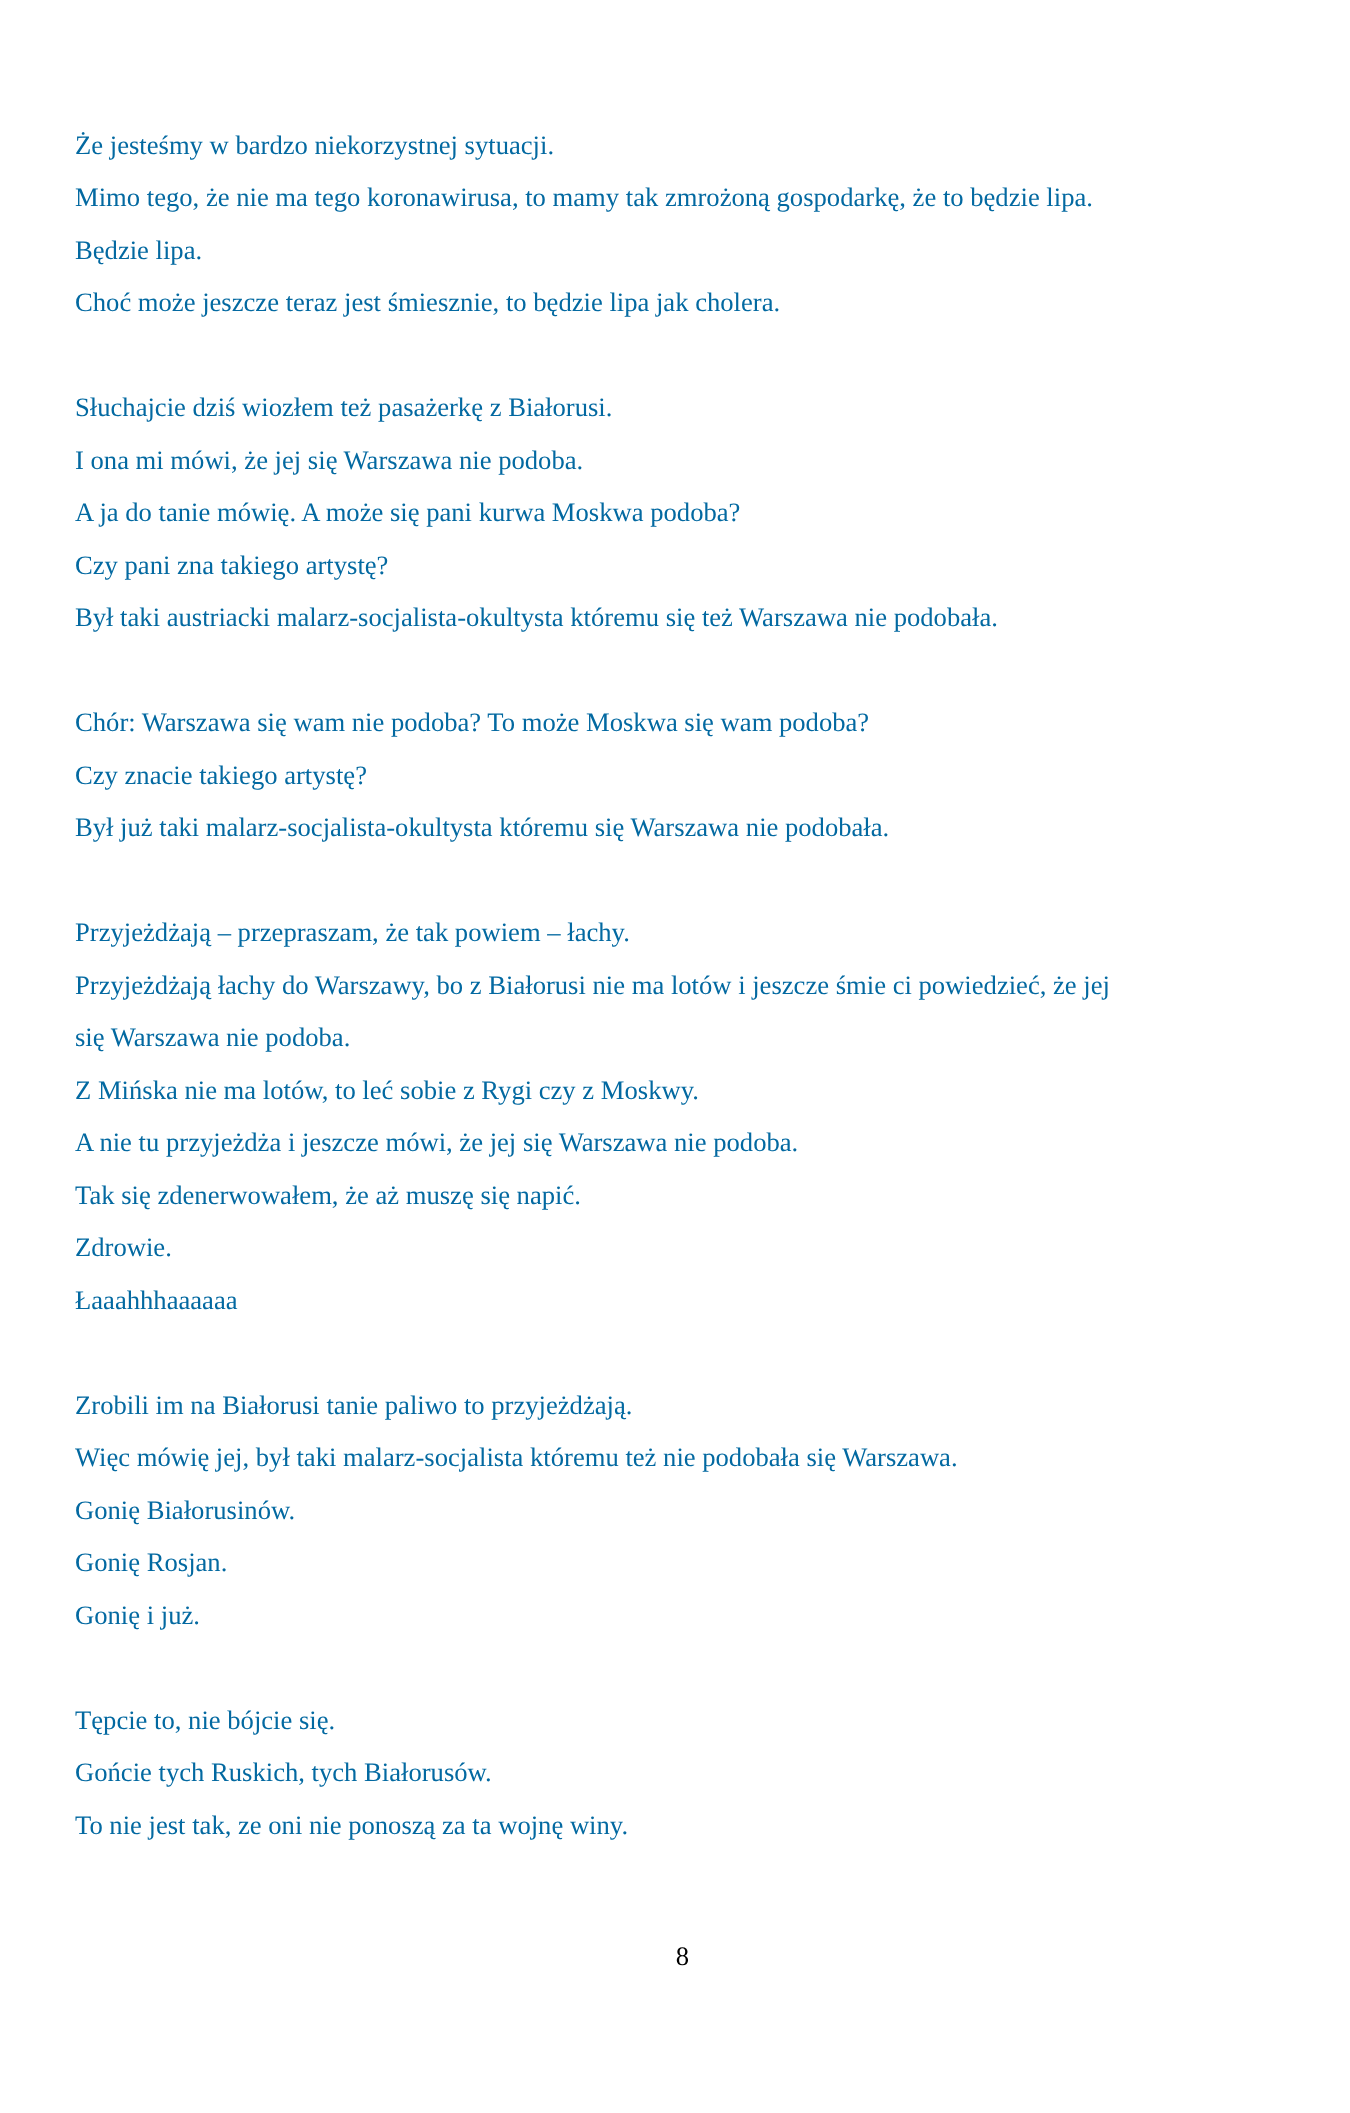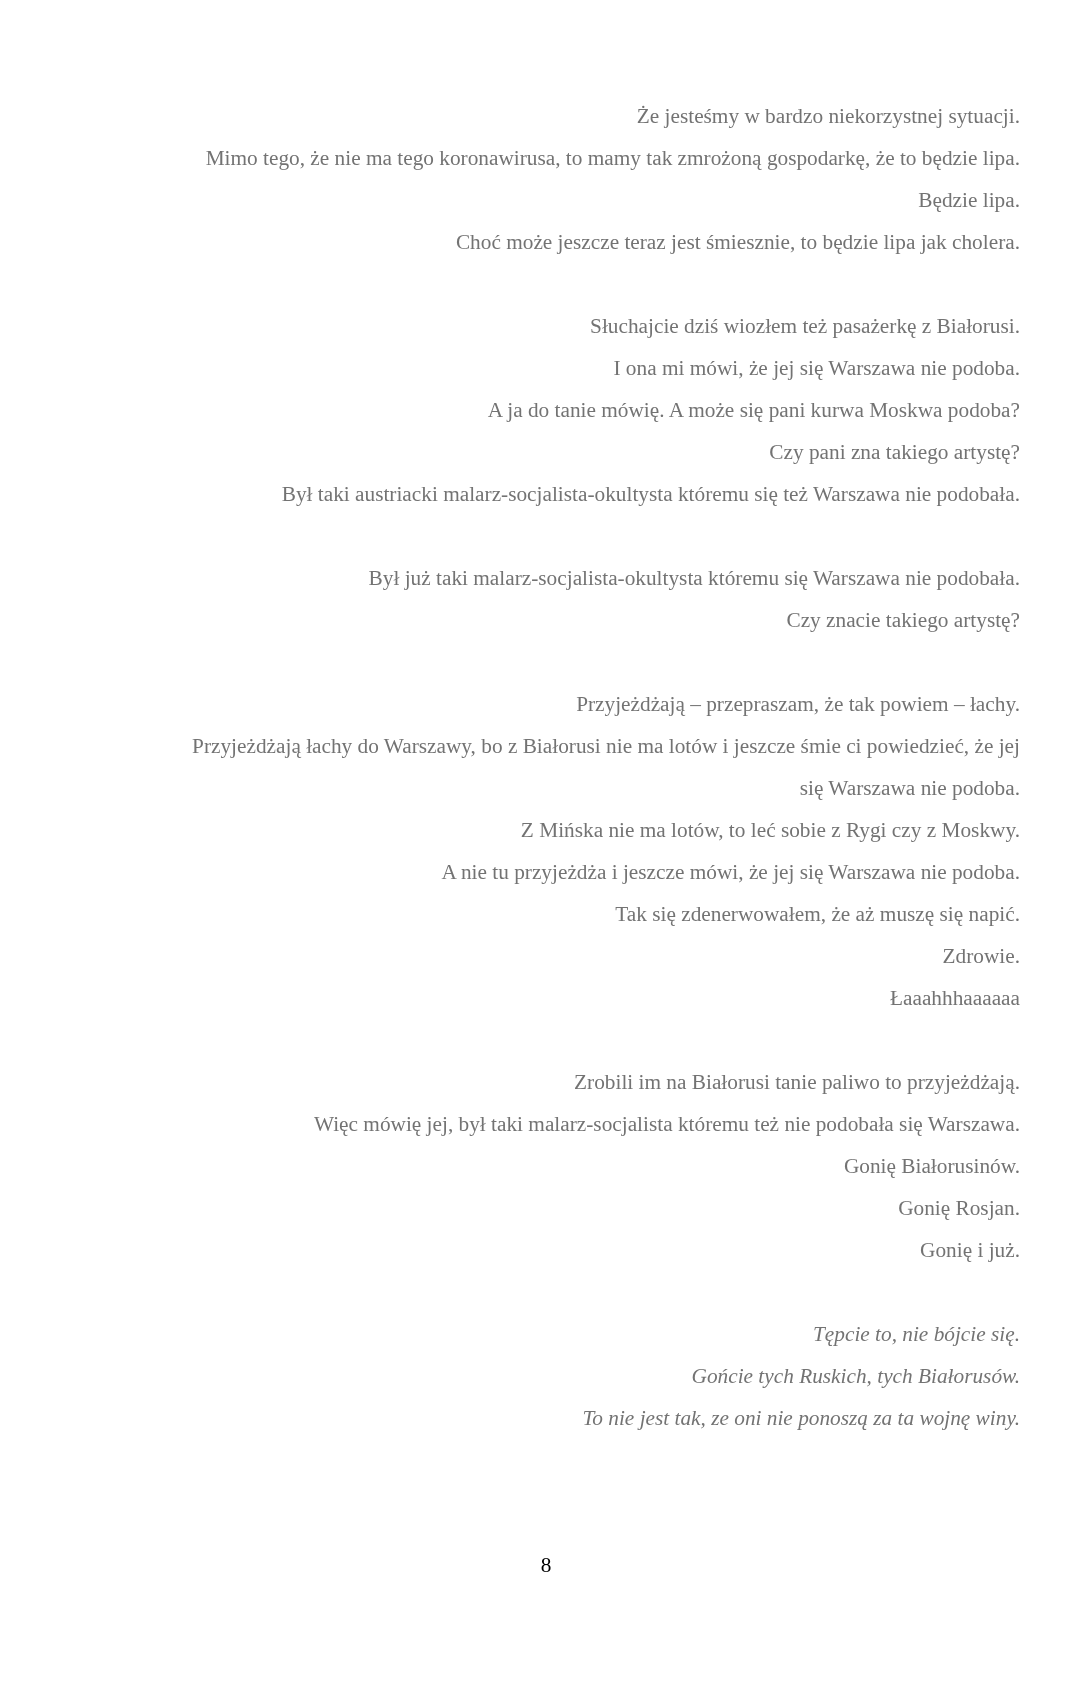--- a/index.html
+++ b/index.html
@@ -23,28 +23,26 @@
     height: 1690px;
     background: #ffffff;
     box-sizing: border-box;
     padding: 95px 60px 0 60px;
   }
   .block {
     margin: 0 0 42px 0;
   }
   .block:last-child {
     margin-bottom: 0;
-    font-style: italic;
   }
   .line {
     font-size: 21.3px;
     line-height: 42px;
     white-space: pre;
-    color: #737373;
-    text-align: right;
+    color: #0369a1;
   }
   .page-footer {
     position: absolute;
     top: 1544px;
     left: 0;
     width: 1080px;
     text-align: center;
   }
   .page-number {
     display: inline-block;
@@ -66,22 +64,23 @@
         <div class="line">Choć może jeszcze teraz jest śmiesznie, to będzie lipa jak cholera.</div>
       </div>
       <div class="block">
         <div class="line">Słuchajcie dziś wiozłem też pasażerkę z Białorusi.</div>
         <div class="line">I ona mi mówi, że jej się Warszawa nie podoba.</div>
         <div class="line">A ja do tanie mówię. A może się pani kurwa Moskwa podoba?</div>
         <div class="line">Czy pani zna takiego artystę?</div>
         <div class="line">Był taki austriacki malarz-socjalista-okultysta któremu się też Warszawa nie podobała.</div>
       </div>
       <div class="block">
+        <div class="line">Chór: Warszawa się wam nie podoba? To może Moskwa się wam podoba?</div>
+        <div class="line">Czy znacie takiego artystę?</div>
         <div class="line">Był już taki malarz-socjalista-okultysta któremu się Warszawa nie podobała.</div>
-        <div class="line">Czy znacie takiego artystę?</div>
       </div>
       <div class="block">
         <div class="line">Przyjeżdżają – przepraszam, że tak powiem – łachy.</div>
         <div class="line">Przyjeżdżają łachy do Warszawy, bo z Białorusi nie ma lotów i jeszcze śmie ci powiedzieć, że jej</div>
         <div class="line">się Warszawa nie podoba.</div>
         <div class="line">Z Mińska nie ma lotów, to leć sobie z Rygi czy z Moskwy.</div>
         <div class="line">A nie tu przyjeżdża i jeszcze mówi, że jej się Warszawa nie podoba.</div>
         <div class="line">Tak się zdenerwowałem, że aż muszę się napić.</div>
         <div class="line">Zdrowie.</div>
         <div class="line">Łaaahhhaaaaaa</div>

